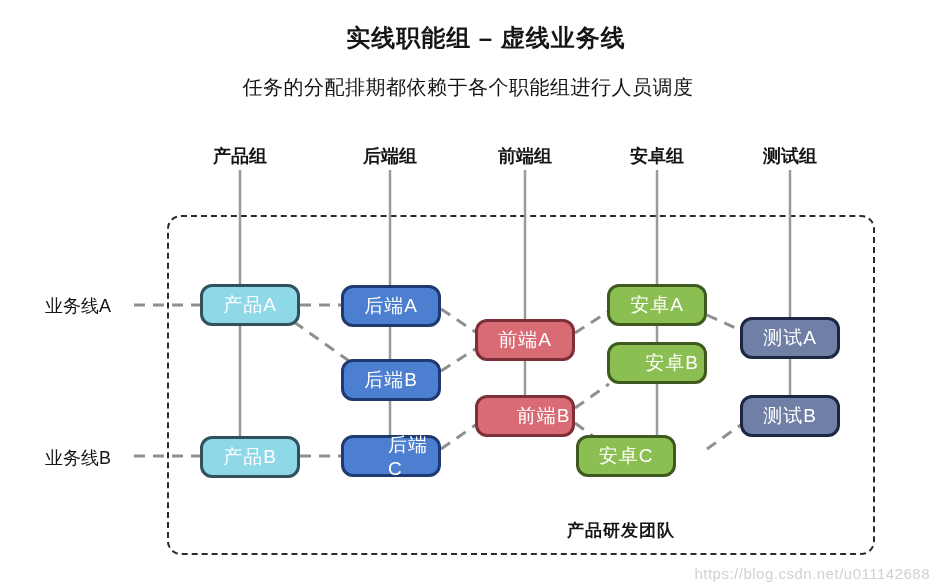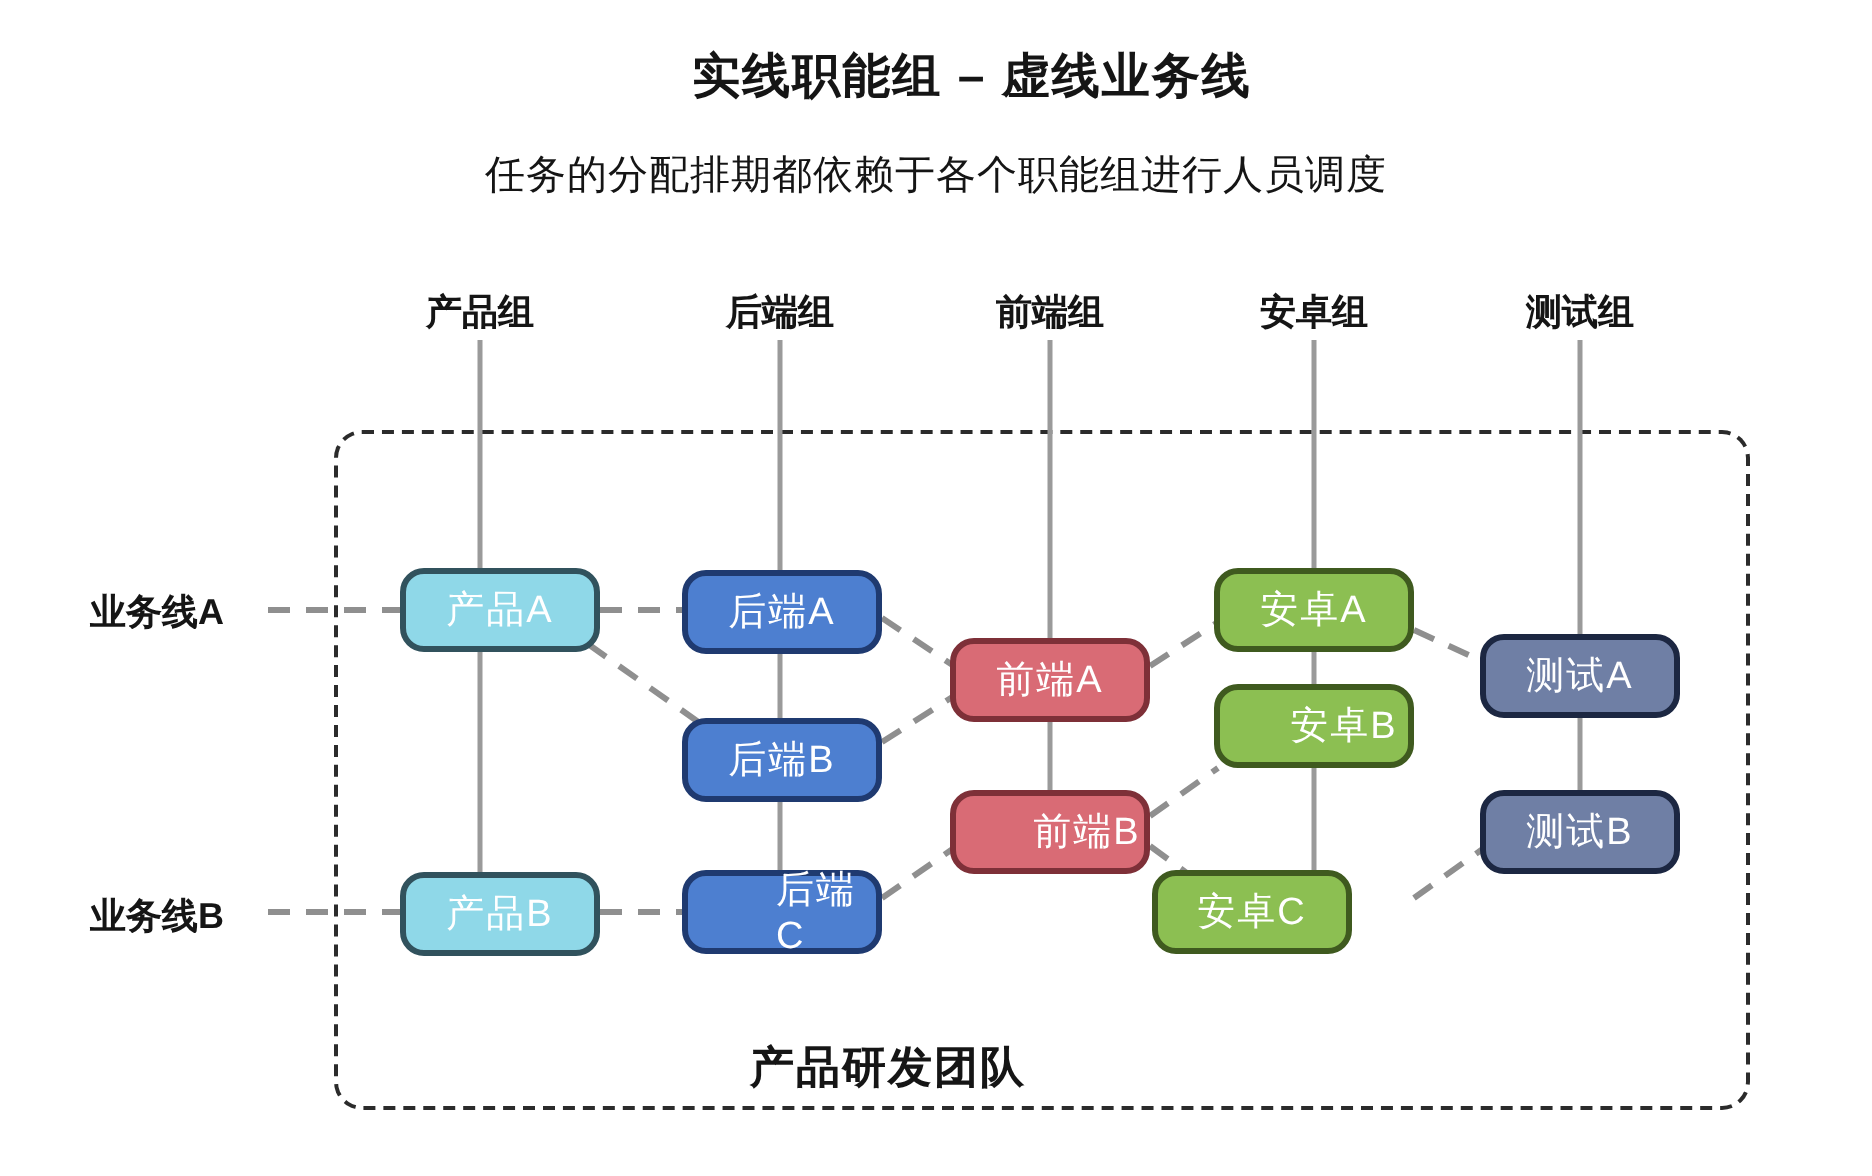--- a/index.html
+++ b/index.html
@@ -18,41 +18,41 @@
   .subtitle{
     position:absolute;left:0;top:74px;width:936px;
     text-align:center;font-size:20px;font-weight:500;letter-spacing:0.5px;
   }
   .col-header{
     position:absolute;top:144px;width:120px;margin-left:-60px;
     text-align:center;font-size:18px;font-weight:600;
   }
   .biz-label{
     position:absolute;left:45px;width:88px;
-    font-size:18px;font-weight:700;text-align:left;
+    font-size:18px;font-weight:400;text-align:left;
   }
   .boundary{
     position:absolute;left:167px;top:215px;width:708px;height:340px;
     border:2px dashed var(--boundary,#2b2b2b);
     border-radius:14px;
     box-sizing:border-box;
   }
   svg.wires{position:absolute;left:0;top:0;}
   .vline{stroke:var(--column-line,#9a9a9a);stroke-width:2.5;}
   .dline{stroke:var(--connector,#8f8f8f);stroke-width:3;stroke-dasharray:11 8;fill:none;}
   .node{
     position:absolute;width:100px;height:42px;
     border:3px solid #333;border-radius:12px;
     box-sizing:border-box;
     display:flex;align-items:center;justify-content:center;
     color:#ffffff;font-size:19px;font-weight:400;letter-spacing:1px;
   }
   .team-label{
     position:absolute;left:375px;top:519px;width:300px;
-    text-align:left;font-size:22px;font-weight:700;letter-spacing:1px;
+    text-align:right;font-size:17px;font-weight:700;letter-spacing:1px;
   }
   .watermark{
     position:absolute;right:6px;bottom:6px;
     font-size:15px;font-weight:400;
     color:var(--watermark,#ced1d6);
     letter-spacing:0.5px;
   }
 </style>
 </head>
 <body>
@@ -133,14 +133,15 @@
 
   <div class="node" style="left: 740px; top: 395px; background: rgb(111, 127, 165); border-color: rgb(28, 39, 66);">
       <span>测试B</span>
     </div>
   <div class="node" style="left: 740px; top: 317px; background: rgb(111, 127, 165); border-color: rgb(28, 39, 66);">
       <span>测试A</span>
     </div>
 
   <div class="team-label">产品研发团队</div>
 
+  <div class="watermark">https://blog.csdn.net/u011142688</div>
 
 </div>
 
 </body></html>

